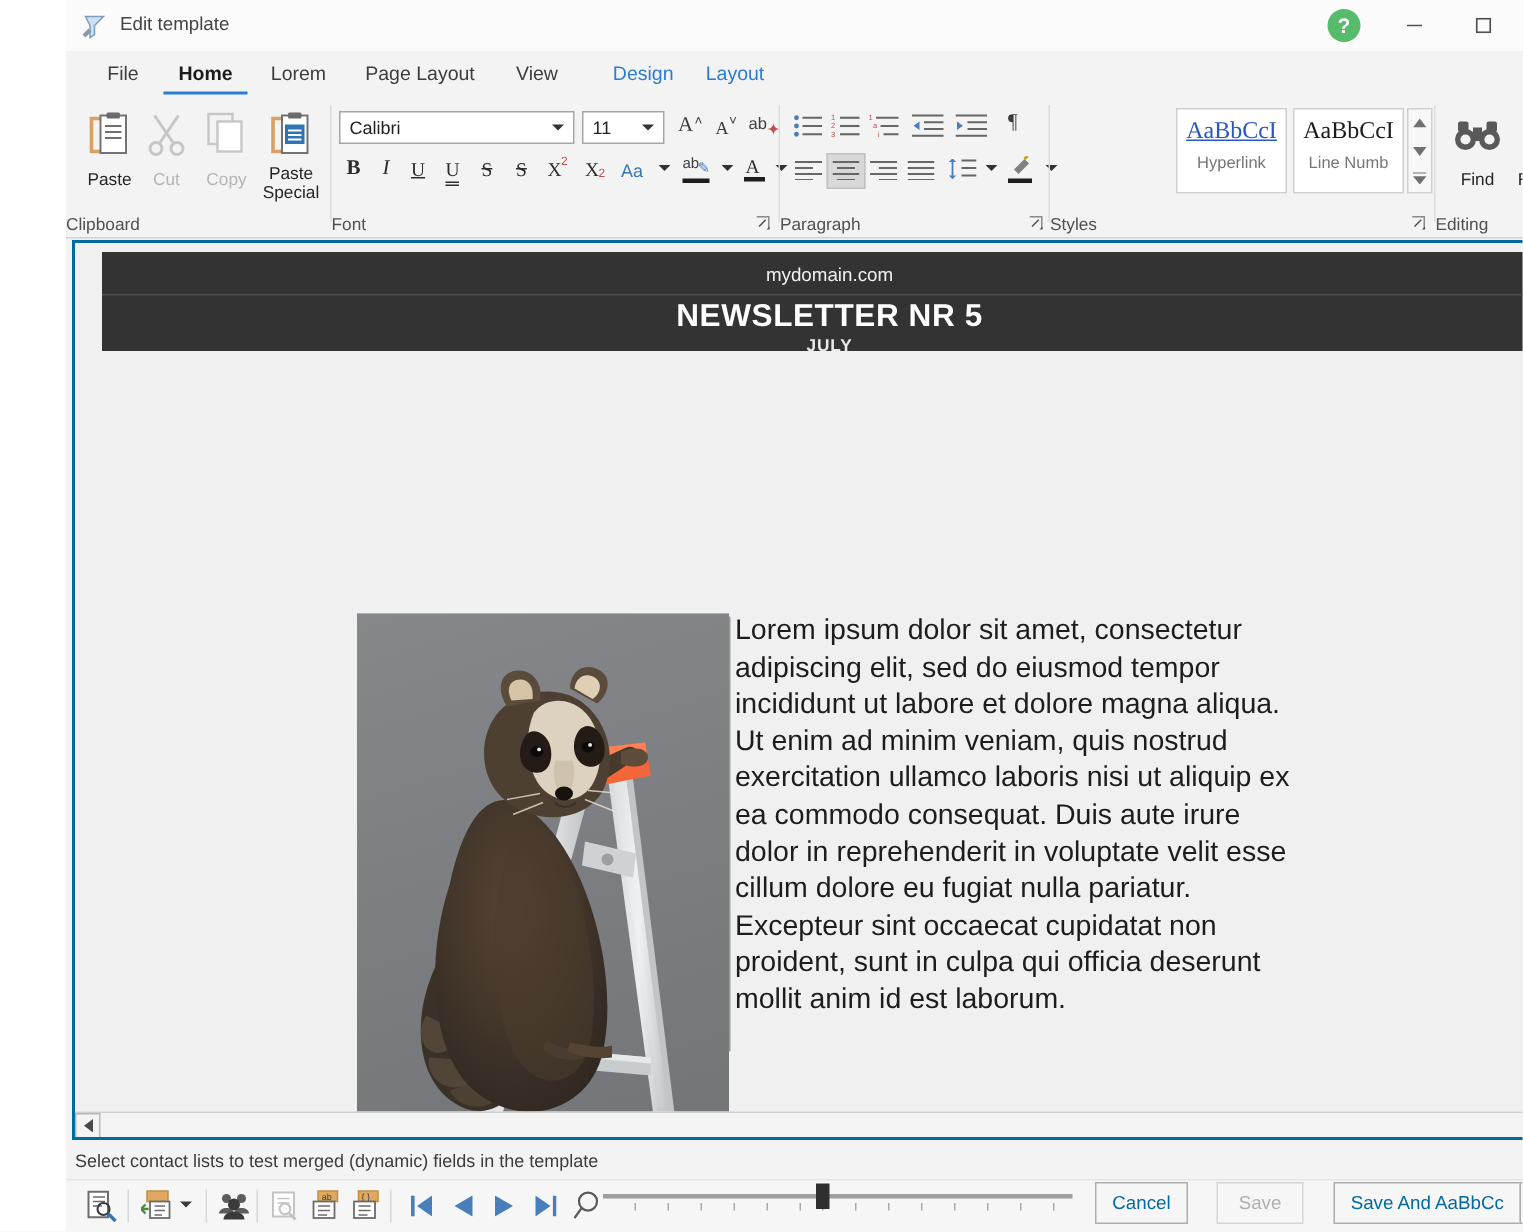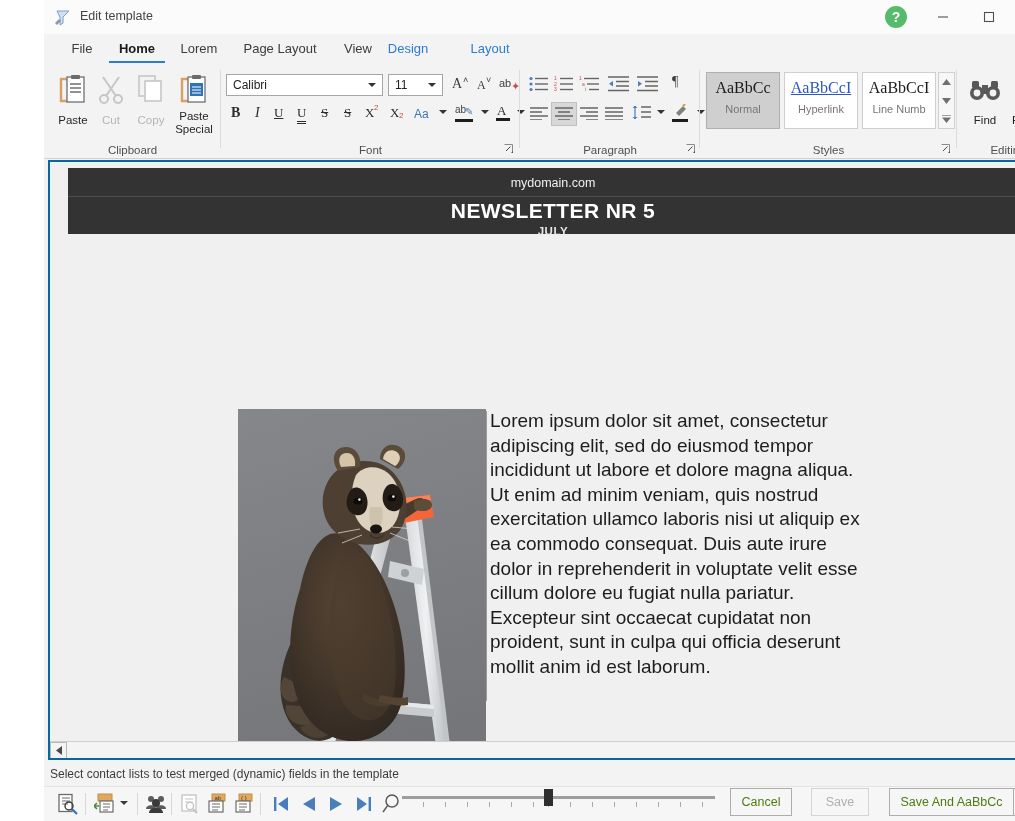--- a/index.html
+++ b/index.html
@@ -28,21 +28,21 @@
   .tabstrip{position:absolute;left:0;top:34px;width:1015px;height:30px;background:#f3f3f3;}
   .tab{position:absolute;top:0;height:30px;line-height:29px;font-size:13px;color:#3c3c3c;cursor:pointer;padding:0 7px;}
   .tab.sel{font-weight:bold;color:#1b1b1b;}
   .tab.sel:after{content:"";position:absolute;left:7px;right:7px;bottom:1px;height:2.5px;background:#2b7cd3;}
   .tab.ctx{color:#2b7cd3;}
 
   
   .ribbon{position:absolute;left:0;top:64px;width:1015px;height:94px;background:#f3f3f3;
      border-bottom:1px solid #d2d2d2;}
   .grp{position:absolute;top:0;height:94px;}
-  .grp-label{position:absolute;bottom:2px;width:100%;text-align:center;font-size:11.5px;color:#505050;}
+  .grp-label{position:absolute;bottom:2px;width:100%;font-size:11.5px;color:#505050;}
   .grp-sep{position:absolute;top:6px;width:1px;height:78px;background:#dcdcdc;}
   .dlg{position:absolute;bottom:4px;right:3px;width:10px;height:10px;cursor:pointer;color:#888;font-size:9px;line-height:10px;}
 
   .bigbtn{position:absolute;text-align:center;cursor:pointer;font-size:11.5px;color:#262626;}
   .bigbtn.dis{color:#b5b5b5;cursor:default;}
   .bigbtn .lbl{position:absolute;left:0;width:100%;top:44px;line-height:13px;}
 
   .smallbtn{position:absolute;cursor:pointer;border:1px solid transparent;}
   .smallbtn.on{background:#d8d8d8;border-color:#c0c0c0;}
 
@@ -85,21 +85,21 @@
   .bottombar{position:absolute;left:0;top:786px;width:1015px;height:35px;background:#f6f6f6;border-top:1px solid #e4e4e4;}
   .bb-ico{position:absolute;top:4px;width:26px;height:26px;cursor:pointer;}
   .bb-sep{position:absolute;top:6px;width:1px;height:22px;background:#d8d8d8;}
   .navbtn{position:absolute;top:5px;width:24px;height:24px;cursor:pointer;}
 
   .zoomtrack{position:absolute;left:358px;top:796px;width:313px;height:3px;background:#9e9e9e;}
   .zoomthumb{position:absolute;left:500px;top:789px;width:9px;height:17px;background:#2f2f2f;cursor:pointer;}
   .ztick{position:absolute;top:802px;width:1px;height:5px;background:#a9a9a9;}
 
   .btn{position:absolute;top:788px;height:28px;background:#f6f6f6;border:1px solid #adadad;box-sizing:border-box;
-     font-size:12.5px;color:#4d7c0f;cursor:pointer;text-align:center;line-height:26px;font-family:"Liberation Sans",sans-serif;}
+     font-size:12.5px;color:#0369a1;cursor:pointer;text-align:center;line-height:26px;font-family:"Liberation Sans",sans-serif;}
   .btn.dis{color:#b0b0b0;border-color:#d4d4d4;cursor:default;}
   .split-main{left:845px;width:125px;}
   .split-arrow{left:969px;width:32px;}
 </style>
 </head>
 <body>
 
 <div class="app">
 
   <div class="titlebar">
@@ -129,21 +129,21 @@
         </svg>
     </div>
   </div>
 
   <div class="tabstrip">
     <div class="tab" style="left:12px;width:38px;text-align:center">File</div>
     <div class="tab sel" style="left:58px;width:56px;text-align:center">Home</div>
     <div class="tab" style="left:122px;width:52px;text-align:center">Lorem</div>
     <div class="tab" style="left:180px;width:98px;text-align:center">Page Layout</div>
     <div class="tab" style="left:284px;width:46px;text-align:center">View</div>
-    <div class="tab ctx" style="left:328px;width:58px;text-align:center">Design</div>
+    <div class="tab ctx" style="left:340px;width:58px;text-align:right">Design</div>
     <div class="tab ctx" style="left:410px;width:58px;text-align:center">Layout</div>
   </div>
 
   <div class="ribbon">
 
     <div class="grp" style="left:0;width:177px;">
       <div class="bigbtn" style="left:8px;top:6px;width:42px;height:60px;">
         <svg width="30" height="32" viewBox="0 0 30 32" style="position:absolute;left:6px;top:4px;">
           <path d="M3 5 h7 v22 h-7 z" fill="none" stroke="#d9a066" stroke-width="2.4"></path>
           <rect x="9" y="3" width="17" height="25" fill="#fff" stroke="#707070" stroke-width="1.3"></rect>
@@ -359,24 +359,20 @@
         <svg width="10" height="10" viewBox="0 0 10 10">
             <path d="M0.5 0.5 h8 v8" fill="none" stroke="#8a8a8a"></path>
             <path d="M7 9 L9 7 L9 9 Z" fill="#4a4a4a"></path>
             <path d="M2 7 L6.5 2.5" stroke="#4a4a4a"></path>
           </svg>
       </div>
       <div class="grp-sep" style="left:179px"></div>
     </div>
 
     <div class="grp" style="left:656px;width:257px;">
-      <div class="stylebox sel" style="left:6px;">
-        <span class="sa">AaBbCc</span>
-        <span class="sn">Normal</span>
-      </div>
       <div class="stylebox" style="left:84px;">
         <span class="sa link">AaBbCcI</span>
         <span class="sn">Hyperlink</span>
       </div>
       <div class="stylebox" style="left:162px;">
         <span class="sa">AaBbCcI</span>
         <span class="sn">Line Numb</span>
       </div>
       <div style="position:absolute;left:238px;top:8px;width:17px;height:57px;border:1px solid #d0d0d0;background:#f7f7f7;box-sizing:border-box;">
         <div class="ssbtn" style="top:0;">

